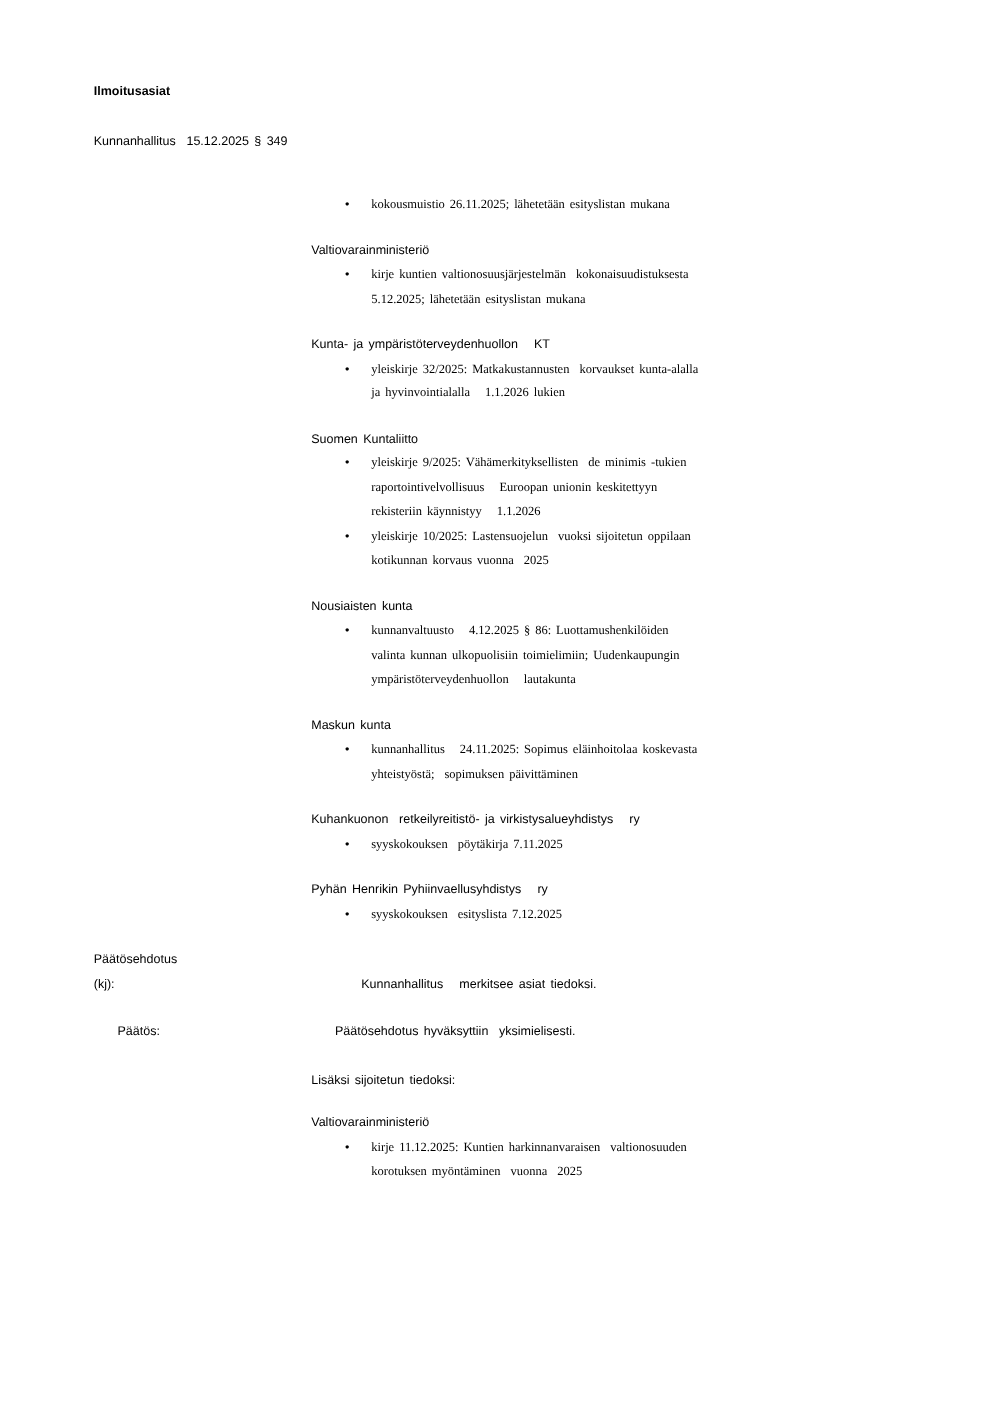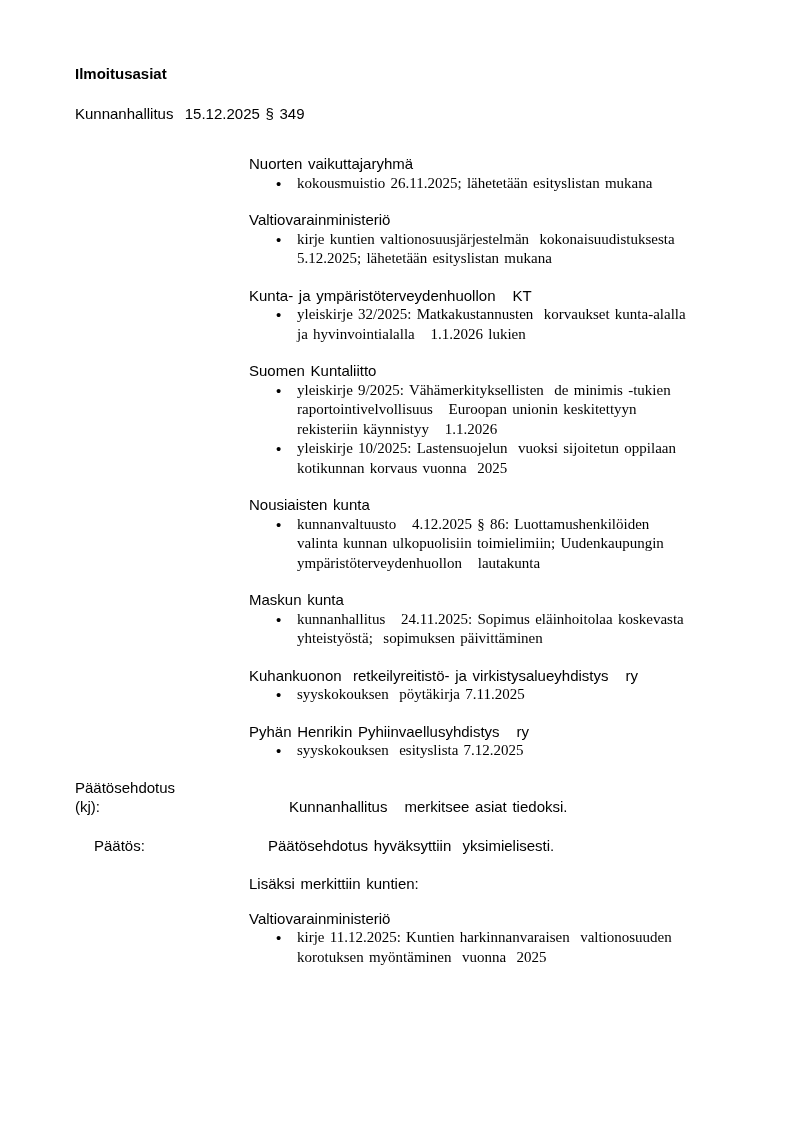--- a/index.html
+++ b/index.html
@@ -3,21 +3,21 @@
 <meta charset="utf-8">
 <style>
   html, body { margin: 0; padding: 0; background: #e8e8e8; }
   .page {
     position: relative;
     width: 794px;
     height: 1122px;
     margin: 0 auto;
     background: #ffffff;
     font-family: "Liberation Sans", "DejaVu Sans", sans-serif;
-    font-size: 15px;
+    font-size: 10px;
     line-height: 19.5px;
     color: #000000;
     overflow: hidden;
   }
   .t { white-space: pre-wrap; word-spacing: 1.5px; }
   .doc-title {
     position: absolute;
     left: 75px; top: 64px;
     font-weight: bold;
   }
@@ -52,21 +52,20 @@
 
 <div class="page">
 
   <div class="doc-title t">Ilmoitusasiat</div>
 
   <div class="meeting-line t">Kunnanhallitus  15.12.2025 § 349</div>
 
   <div class="body-area">
 
     <div class="section indent">
-      <div class="t">Nuorten vaikuttajaryhmä</div>
       <div class="bullet-row">
         <span class="dot">•</span>
         <span class="bullet-text t">kokousmuistio 26.11.2025; lähetetään esityslistan mukana</span>
       </div>
     </div>
 
     <div class="section indent">
       <div class="t">Valtiovarainministeriö</div>
       <div class="bullet-row">
         <span class="dot">•</span>
@@ -138,21 +137,21 @@
       <div class="label-col t">Päätösehdotus
 (kj):</div>
       <div class="value-col t">Kunnanhallitus   merkitsee asiat tiedoksi.</div>
     </div>
 
     <div class="label-row decision-row">
       <div class="label-col t">Päätös:</div>
       <div class="value-col t">Päätösehdotus hyväksyttiin  yksimielisesti.</div>
     </div>
 
-    <div class="additional-note t">Lisäksi merkittiin kuntien:</div>
+    <div class="additional-note t">Lisäksi sijoitetun tiedoksi:</div>
 
     <div class="section indent">
       <div class="t">Valtiovarainministeriö</div>
       <div class="bullet-row">
         <span class="dot">•</span>
         <span class="bullet-text t">kirje 11.12.2025: Kuntien harkinnanvaraisen  valtionosuuden
 korotuksen myöntäminen  vuonna  2025</span>
       </div>
     </div>
 

